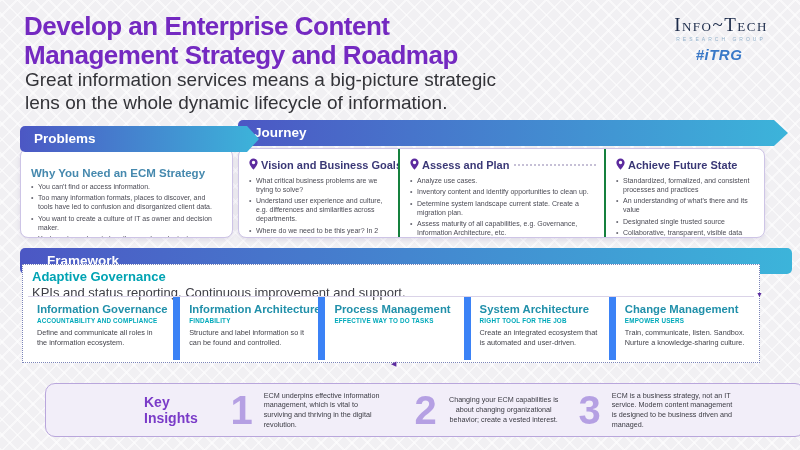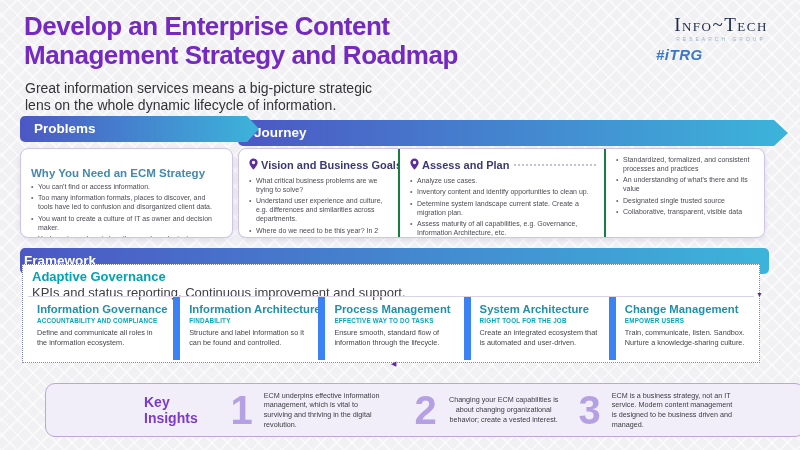--- a/index.html
+++ b/index.html
@@ -7,39 +7,39 @@
     position:relative; width:800px; height:450px; overflow:hidden;
     font-family:"Liberation Sans", sans-serif;
     background-color:#f1f0f3;
     background-image:
       repeating-linear-gradient(45deg, rgba(255,255,255,.55) 0 2px, transparent 2px 11px),
       repeating-linear-gradient(135deg, rgba(255,255,255,.55) 0 2px, transparent 2px 11px);
   }
   
   .title { position:absolute; left:24px; top:12px; font-size:26px; font-weight:bold;
            color:#7429c1; line-height:1.1; letter-spacing:-0.5px; }
-  .subtitle { position:absolute; left:25px; top:80px; font-size:14px; color:#333338; line-height:1.22; }
+  .subtitle { position:absolute; left:25px; top:68px; font-size:19px; color:#333338; line-height:1.22; }
   .logo { position:absolute; top:15px; right:14px; width:130px; }
   .logo-name { font-family:"Liberation Serif", serif; font-variant:small-caps; font-size:19px;
                color:#1c2b4a; letter-spacing:1.5px; text-align:center; line-height:1; }
   .logo-sub { font-size:5px; letter-spacing:3px; color:#93b2cc; text-align:center; margin-top:2px; }
-  .logo-itrg { text-align:left; font-size:15px; font-weight:bold; font-style:italic;
+  .logo-itrg { text-align:center; font-size:15px; font-weight:bold; font-style:italic;
                color:#3a79c8; margin-top:4px; padding-right:4px; letter-spacing:0.5px; }
   
   .bar { position:absolute; height:26px; line-height:26px;
          background:linear-gradient(90deg,#4c57c4 0%,#3cb4da 100%);
          color:#fff; font-weight:bold; font-size:13.5px; }
-  .bar-problems { left:20px; top:116px; width:225px; padding-left:14px; z-index:2;
+  .bar-problems { left:20px; top:126px; width:225px; padding-left:14px; z-index:2;
     border-radius:5px 0 0 5px;
     clip-path:polygon(0 0, calc(100% - 12px) 0, 100% 50%, calc(100% - 12px) 100%, 0 100%);
     filter:drop-shadow(2.5px 0 0 rgba(255,255,255,.95)); }
   .bar-journey { left:238px; top:120px; width:534px; padding-left:16px; z-index:1;
     border-radius:5px 0 0 5px;
     clip-path:polygon(0 0, calc(100% - 14px) 0, 100% 50%, calc(100% - 14px) 100%, 0 100%); }
-  .bar-framework { left:20px; top:248px; width:745px; padding-left:4px; border-radius:5px; }
+  .bar-framework { left:20px; top:248px; width:745px; padding-left:27px; border-radius:5px; }
   
   .card { position:absolute; background:#fff; border:1px solid #cdc4e6; border-radius:8px;
           box-shadow:0 2px 5px rgba(80,60,130,.12); box-sizing:border-box; overflow:hidden; }
   .card-problems { left:20px; top:148px; width:213px; height:90px; padding:18px 10px; }
   .p-head { font-size:11.5px; font-weight:bold; color:#4689ae; margin-bottom:4px; }
   .bullets { list-style:none; margin:0; padding:0; }
   .bullets li { position:relative; padding-left:7px; margin-bottom:2.5px;
                 font-size:7px; line-height:1.28; color:#4b4b55; }
   .bullets li::before { content:"\2022"; position:absolute; left:0; top:0; color:#6b6b75; }
   .card-journey { left:238px; top:148px; width:527px; height:90px;
@@ -145,20 +145,28 @@
       </div>
       <ul class="bullets">
         <li>Analyze use cases.</li>
         <li>Inventory content and identify opportunities to clean up.</li>
         <li>Determine system landscape current state. Create a migration plan.</li>
         <li>Assess maturity of all capabilities, e.g. Governance, Information Architecture, etc.</li>
 
       </ul>
     </div>
     <div class="j-col">
+      <div class="j-head">
+        <span class="pin">
+          <svg width="9" height="12" viewBox="0 0 24 30">
+              <path fill="#5c2b9e" d="M12 0C5.9 0 1 4.9 1 11c0 8 11 19 11 19s11-11 11-19C23 4.9 18.1 0 12 0zm0 15.5A4.5 4.5 0 1 1 12 6.5a4.5 4.5 0 0 1 0 9z"></path>
+            </svg>
+        </span>
+        <span class="j-title">Achieve Future State</span>
+      </div>
       <ul class="bullets">
         <li>Standardized, formalized, and consistent processes and practices</li>
         <li>An understanding of what's there and its value</li>
         <li>Designated single trusted source</li>
         <li>Collaborative, transparent, visible data</li>
       </ul>
     </div>
   </div>
 
   <div class="bar bar-framework">
@@ -178,21 +186,20 @@
         <div class="pl-body">Define and communicate all roles in the information ecosystem.</div>
       </div>
       <div class="pillar">
         <div class="pl-title">Information Architecture</div>
         <div class="pl-tag">FINDABILITY</div>
         <div class="pl-body">Structure and label information so it can be found and controlled.</div>
       </div>
       <div class="pillar">
         <div class="pl-title">Process Management</div>
         <div class="pl-tag">EFFECTIVE WAY TO DO TASKS</div>
-        <div class="pl-body">Ensure smooth, standard flow of information through the lifecycle.</div>
       </div>
       <div class="pillar">
         <div class="pl-title">System Architecture</div>
         <div class="pl-tag">RIGHT TOOL FOR THE JOB</div>
         <div class="pl-body">Create an integrated ecosystem that is automated and user-driven.</div>
       </div>
       <div class="pillar">
         <div class="pl-title">Change Management</div>
         <div class="pl-tag">EMPOWER USERS</div>
         <div class="pl-body">Train, communicate, listen. Sandbox. Nurture a knowledge-sharing culture.</div>

